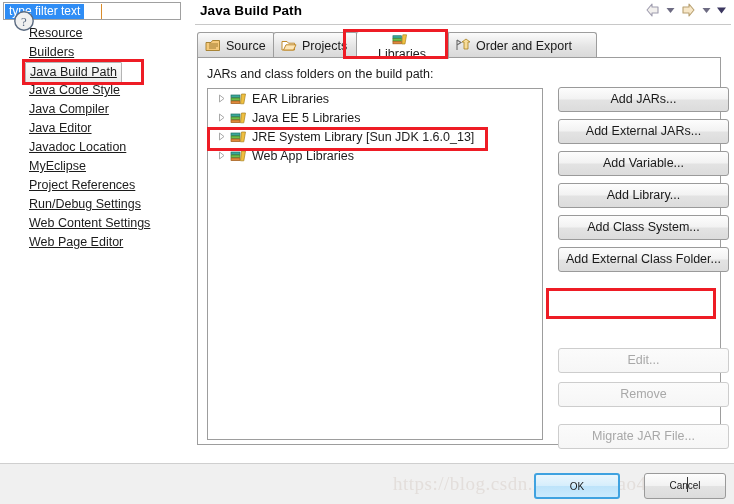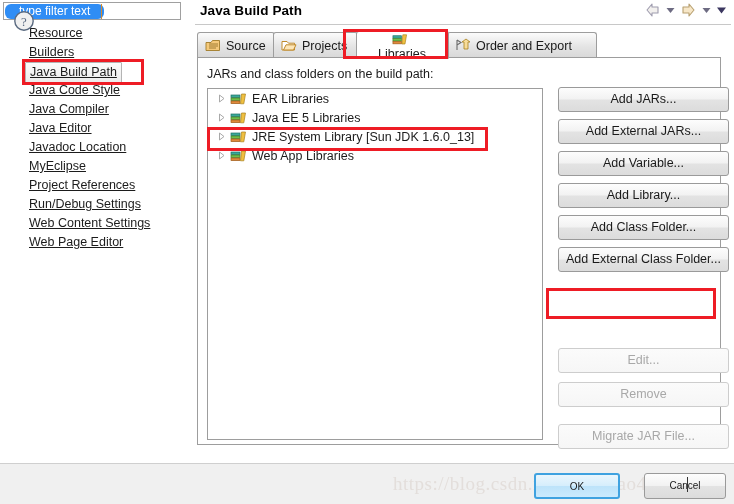--- a/index.html
+++ b/index.html
@@ -41,23 +41,22 @@
     background: #ffffff;
     box-sizing: border-box;
   }
   #filter-text {
     position: absolute;
     left: 1px; top: 1px;
     background: #2f8df5;
     color: #ffffff;
     font-size: 12px;
     line-height: 15px;
-    padding: 0 14px;
+    padding: 0 4px;
     white-space: nowrap;
-    border-radius: 6px;
   }
   #filter-caret {
     position: absolute;
     left: 97px; top: 1px;
     width: 1px; height: 15px;
     background: #d98c2b;
   }
 
   #tree-list {
     position: absolute;
@@ -471,21 +470,21 @@
           </svg>
           <span>Web App Libraries</span>
         </div>
       </div>
 
       <div id="button-col">
         <div class="dlg-button" style="top:0px">Add JARs...</div>
         <div class="dlg-button" style="top:32px">Add External JARs...</div>
         <div class="dlg-button" style="top:64px">Add Variable...</div>
         <div class="dlg-button" style="top:96px">Add Library...</div>
-        <div class="dlg-button" style="top:128px">Add Class Folder...</div>
+        <div class="dlg-button" style="top:128px">Add Class System...</div>
         <div class="dlg-button" style="top:160px">Add External Class Folder...</div>
         <div class="dlg-button disabled" style="top:261px">Edit...</div>
         <div class="dlg-button disabled" style="top:295px">Remove</div>
         <div class="dlg-button disabled" style="top:337px">Migrate JAR File...</div>
       </div>
 
     </div>
   </div>
 
   <div class="redbox" id="redbox-sidebar"></div>

